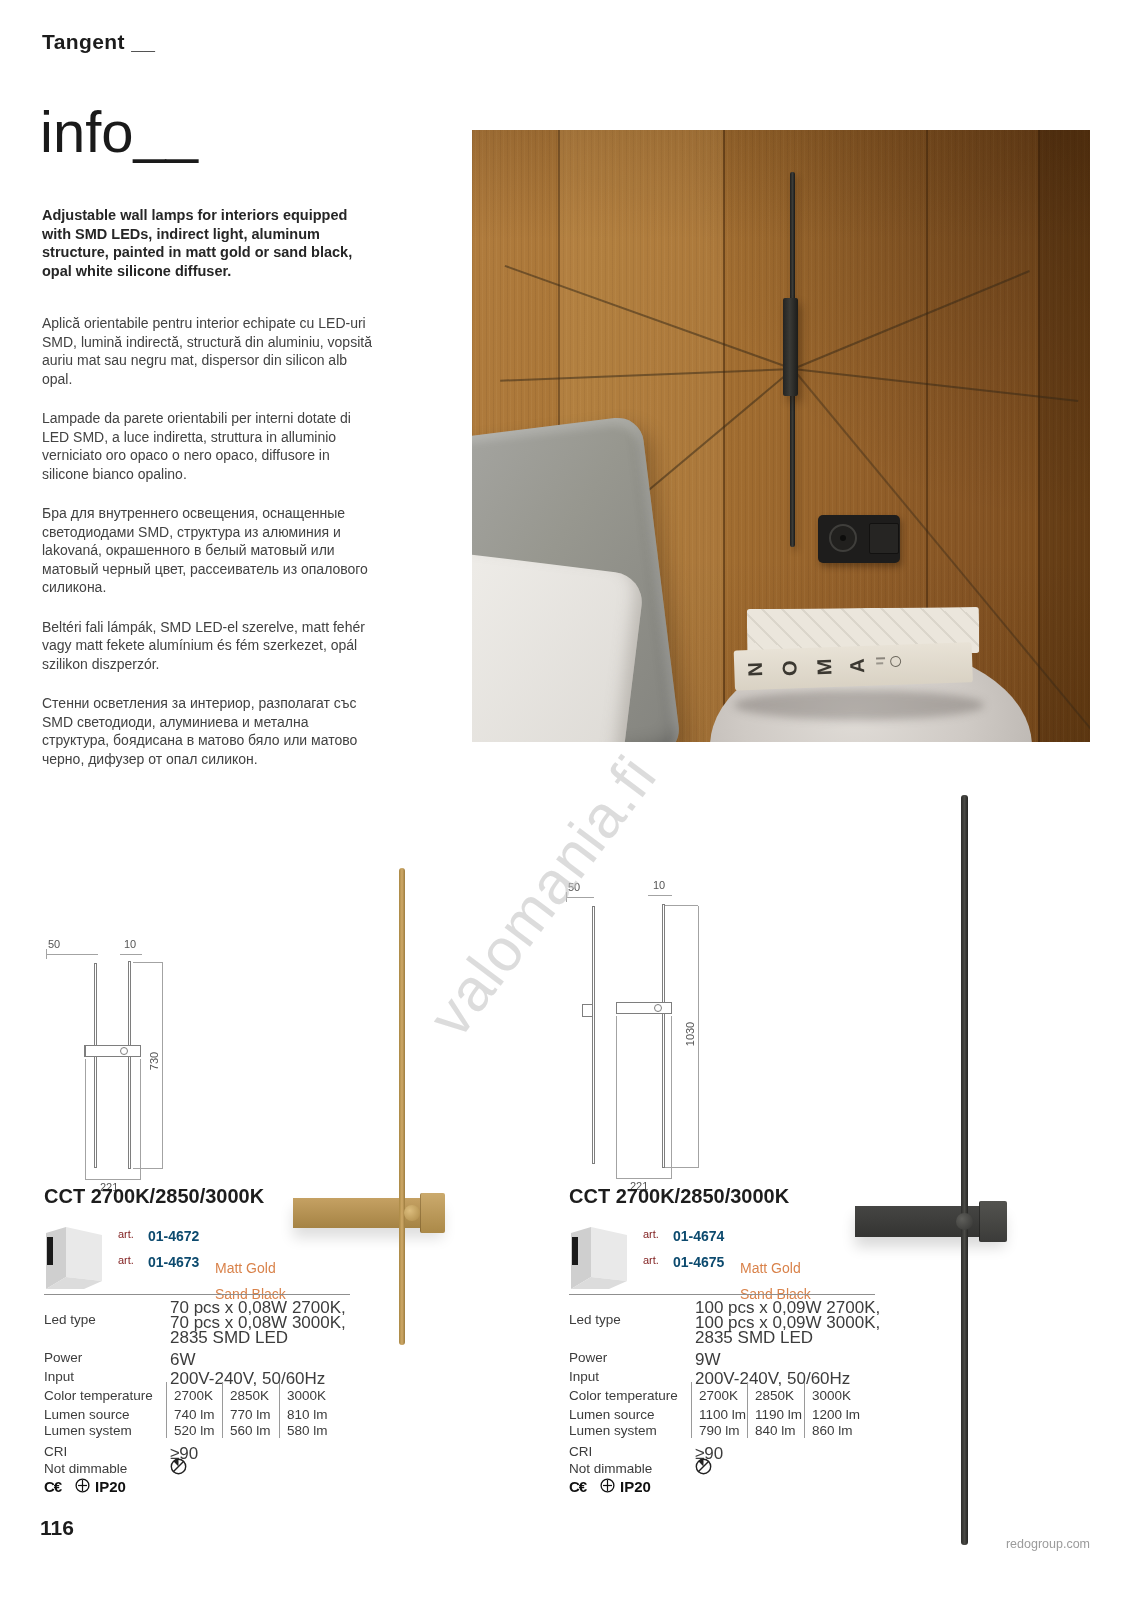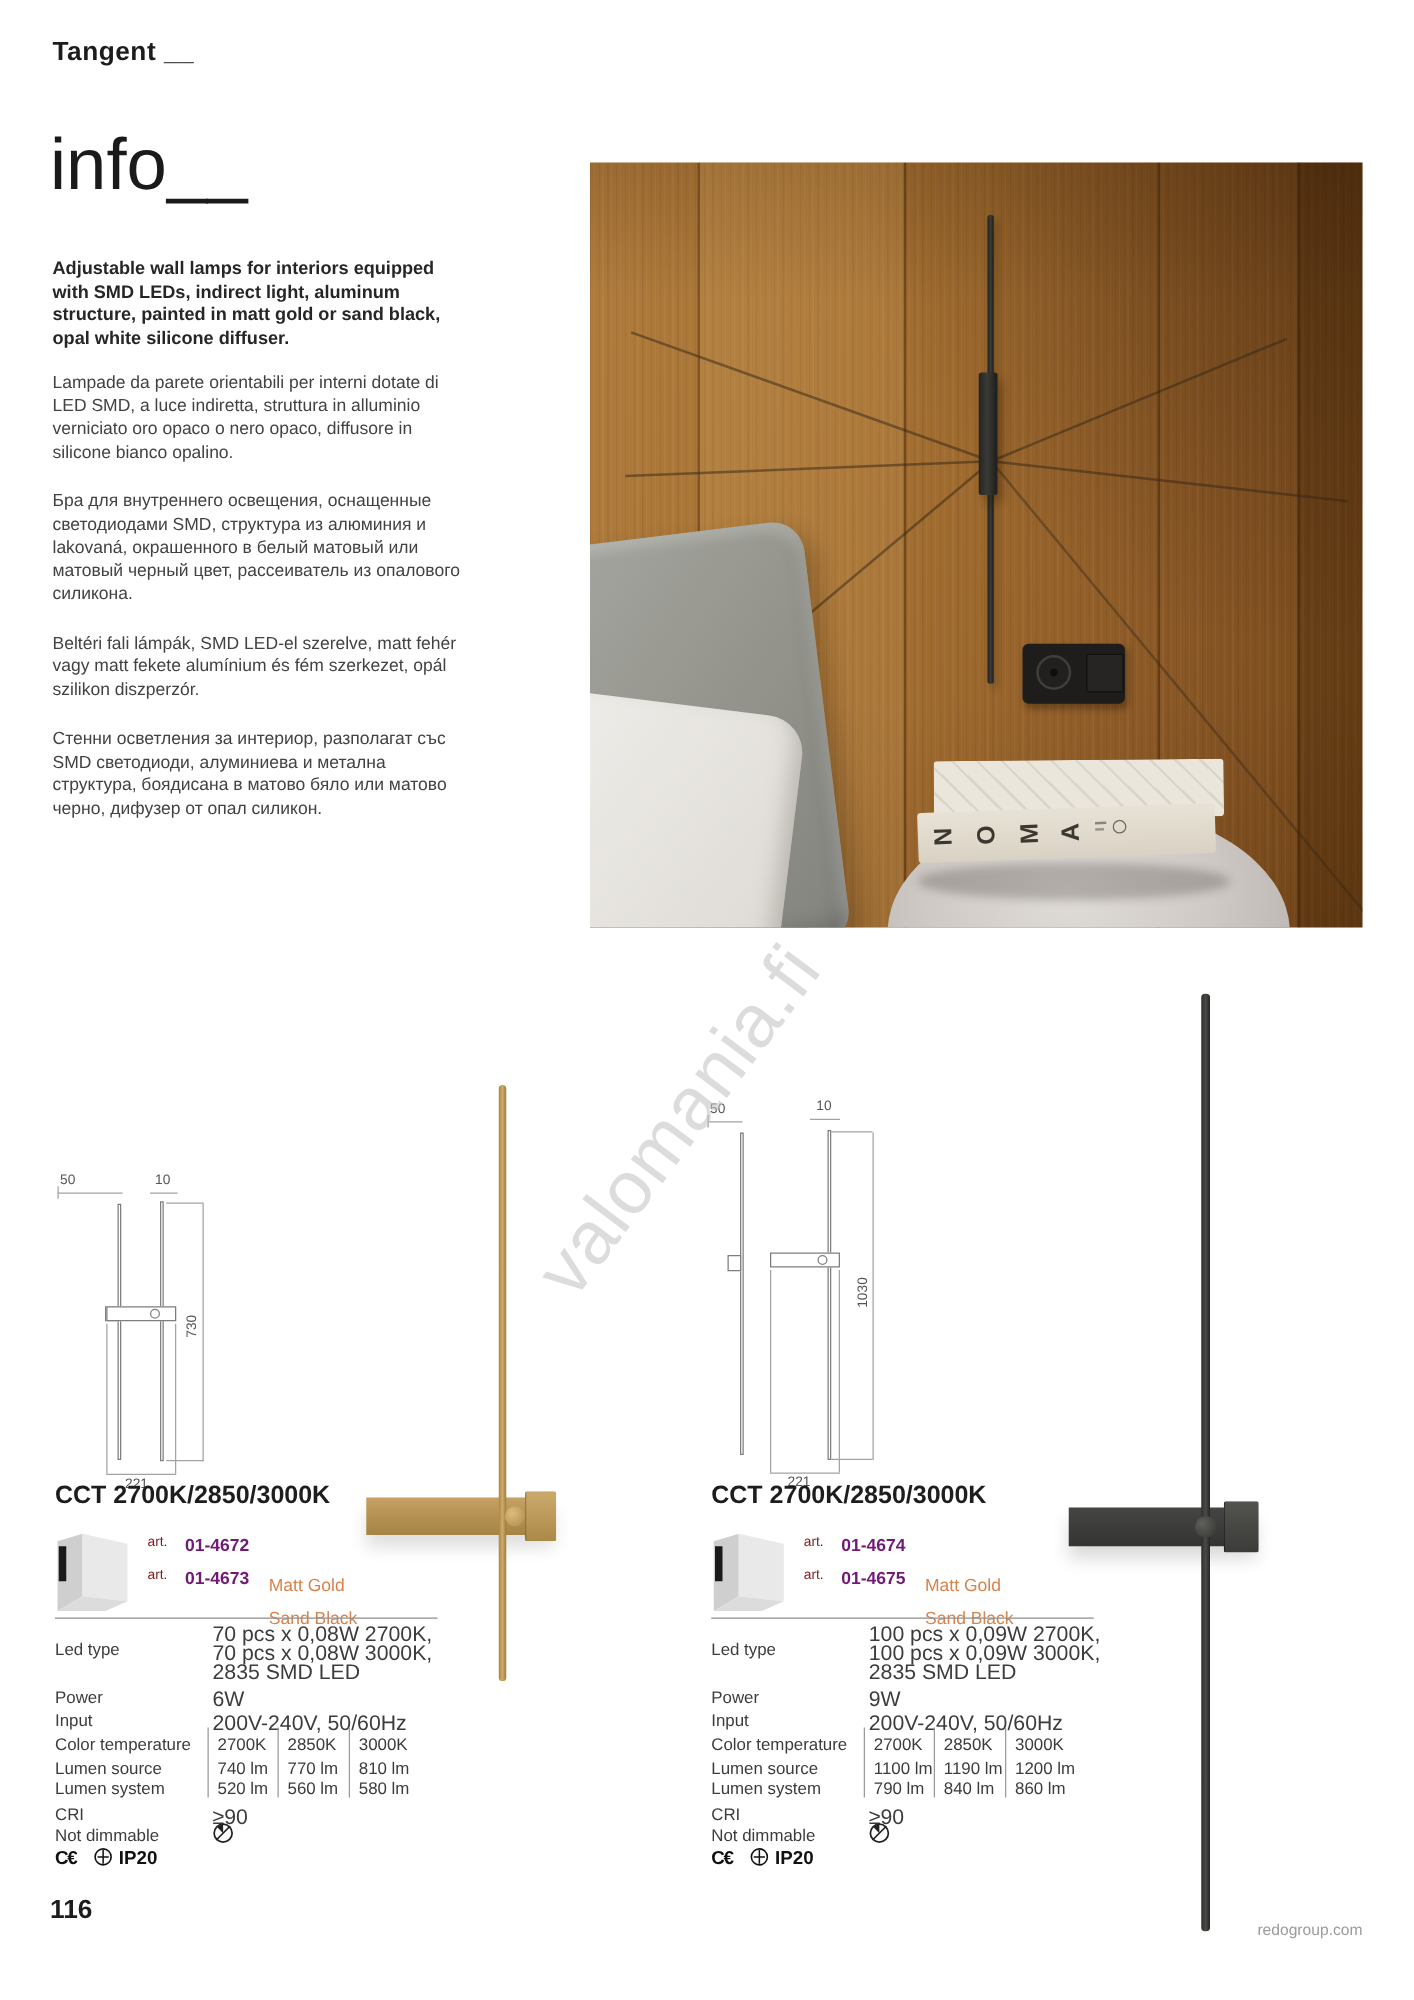--- a/index.html
+++ b/index.html
@@ -8,21 +8,21 @@
     position:relative; width:1131px; height:1600px; background:#fff;
     font-family:"Liberation Sans", sans-serif; overflow:hidden;
   }
   .abs { position:absolute; }
 
   
   .brand { left:42px; top:30px; font-size:21px; font-weight:700; color:#1c1c1c; letter-spacing:.4px; }
   .info-title { left:40px; top:98px; font-size:58px; font-weight:300; color:#1a1a1a; letter-spacing:0; }
   .copy { left:42px; top:206px; width:334px; }
   .copy p { font-size:14px; line-height:18.5px; color:#424242; margin-bottom:21px; }
-  .copy p.intro { font-size:14.5px; font-weight:700; color:#262626; margin-bottom:16px; }
+  .copy p.intro { font-size:14.5px; font-weight:700; color:#262626; margin-bottom:34px; }
 
   
   .photo {
     left:472px; top:130px; width:618px; height:612px; overflow:hidden;
     background:linear-gradient(97deg,#b07c3e 0%,#a97536 22%,#a06c30 45%,#93602a 62%,#855424 80%,#744718 100%);
   }
   .photo > div { position:absolute; }
   .wood-grain { inset:0; background:repeating-linear-gradient(90deg, rgba(50,25,5,.07) 0 1px, transparent 1px 3px, rgba(255,230,180,.05) 3px 4px, transparent 4px 7px); }
   .wood-shade { inset:0; background:linear-gradient(180deg, rgba(60,30,5,.18) 0, transparent 18%, transparent 70%, rgba(60,30,5,.12) 100%), radial-gradient(ellipse at 95% 0%, rgba(40,20,0,.35), transparent 45%); }
   .seam { width:2px; top:0; bottom:0; background:rgba(55,30,8,.45); }
@@ -94,21 +94,21 @@
   .black-joint { left:956px; top:1213px; width:17px; height:17px; border-radius:50%;
     background:radial-gradient(circle at 35% 35%,#5f5f5b,#343432); z-index:13; }
 
   
   .prod { position:absolute; top:1185px; width:315px; height:330px; }
   .prod-left { left:44px; } .prod-right { left:569px; }
   .prod div, .prod span { position:absolute; }
   .cct { top:0; left:0; font-size:20px; font-weight:700; color:#1d1d1d; white-space:nowrap; }
   .corner-icon { top:42px; left:0; width:60px; height:62px; }
   .art-label { left:74px; font-size:11px; color:#7f1d1d; }
-  .art-code { left:104px; font-size:14px; font-weight:700; color:#701a75; }
+  .art-code { left:104px; font-size:14px; font-weight:700; color:#0c4a6e; }
   .art-finish { left:171px; font-size:14px; color:#d9824a;margin-top:32px; }
   .r1 { top:43px; } .r2 { top:69px; }
   .sep { top:109px; left:0; width:306px; height:1px; background:#8f8f8f; }
   .lab { left:0; width:124px; font-size:13.5px; color:#3c3c3c; }
   .val { left:126px; font-size:17px; color:#3c3c3c; white-space:nowrap; }
   .c1 { left:130px; } .c2 { left:186px; } .c3 { left:243px; }
   .col { font-size:13.5px; color:#3c3c3c; white-space:nowrap; }
   .t-led { top:127px; } .t-led1 { top:113px; } .t-led2 { top:128px; } .t-led3 { top:143px; }
   .t-pow { top:165px; } .t-inp { top:184px; } .t-ct { top:203px; }
   .t-ls { top:222px; } .t-lsys { top:238px; } .t-cri { top:259px; } .t-nd { top:276px; }
@@ -127,20 +127,21 @@
 </head>
 <body>
 
 <div class="page">
 
   <div class="abs brand">Tangent __</div>
   <div class="abs info-title">info__</div>
 
   <div class="abs copy">
     <p class="intro">Adjustable wall lamps for interiors equipped with SMD LEDs, indirect light, aluminum structure, painted in matt gold or sand black, opal white silicone diffuser.</p>
+    <p>Aplică orientabile pentru interior echipate cu LED-uri SMD, lumină indirectă, structură din aluminiu, vopsită auriu mat sau negru mat, dispersor din silicon alb opal.</p>
     <p>Lampade da parete orientabili per interni dotate di LED SMD, a luce indiretta, struttura in alluminio verniciato oro opaco o nero opaco, diffusore in silicone bianco opalino.</p>
     <p>Бра для внутреннего освещения, оснащенные светодиодами SMD, структура из алюминия и lakovaná, окрашенного в белый матовый или матовый черный цвет, рассеиватель из опалового силикона.</p>
     <p>Beltéri fali lámpák, SMD LED-el szerelve, matt fehér vagy matt fekete alumínium és fém szerkezet, opál szilikon diszperzór.</p>
     <p>Стенни осветления за интериор, разполагат със SMD светодиоди, алуминиева и метална структура, боядисана в матово бяло или матово черно, дифузер от опал силикон.</p>
   </div>
 
   <div class="abs photo">
     <div class="wood-grain"></div>
     <div class="wood-shade"></div>
     <div class="plank-light"></div>

